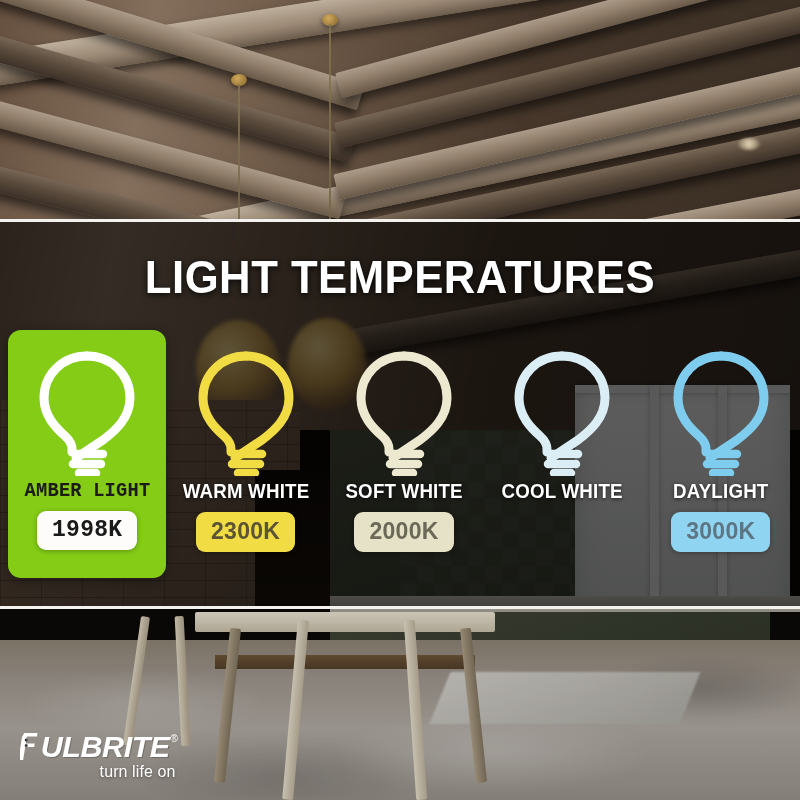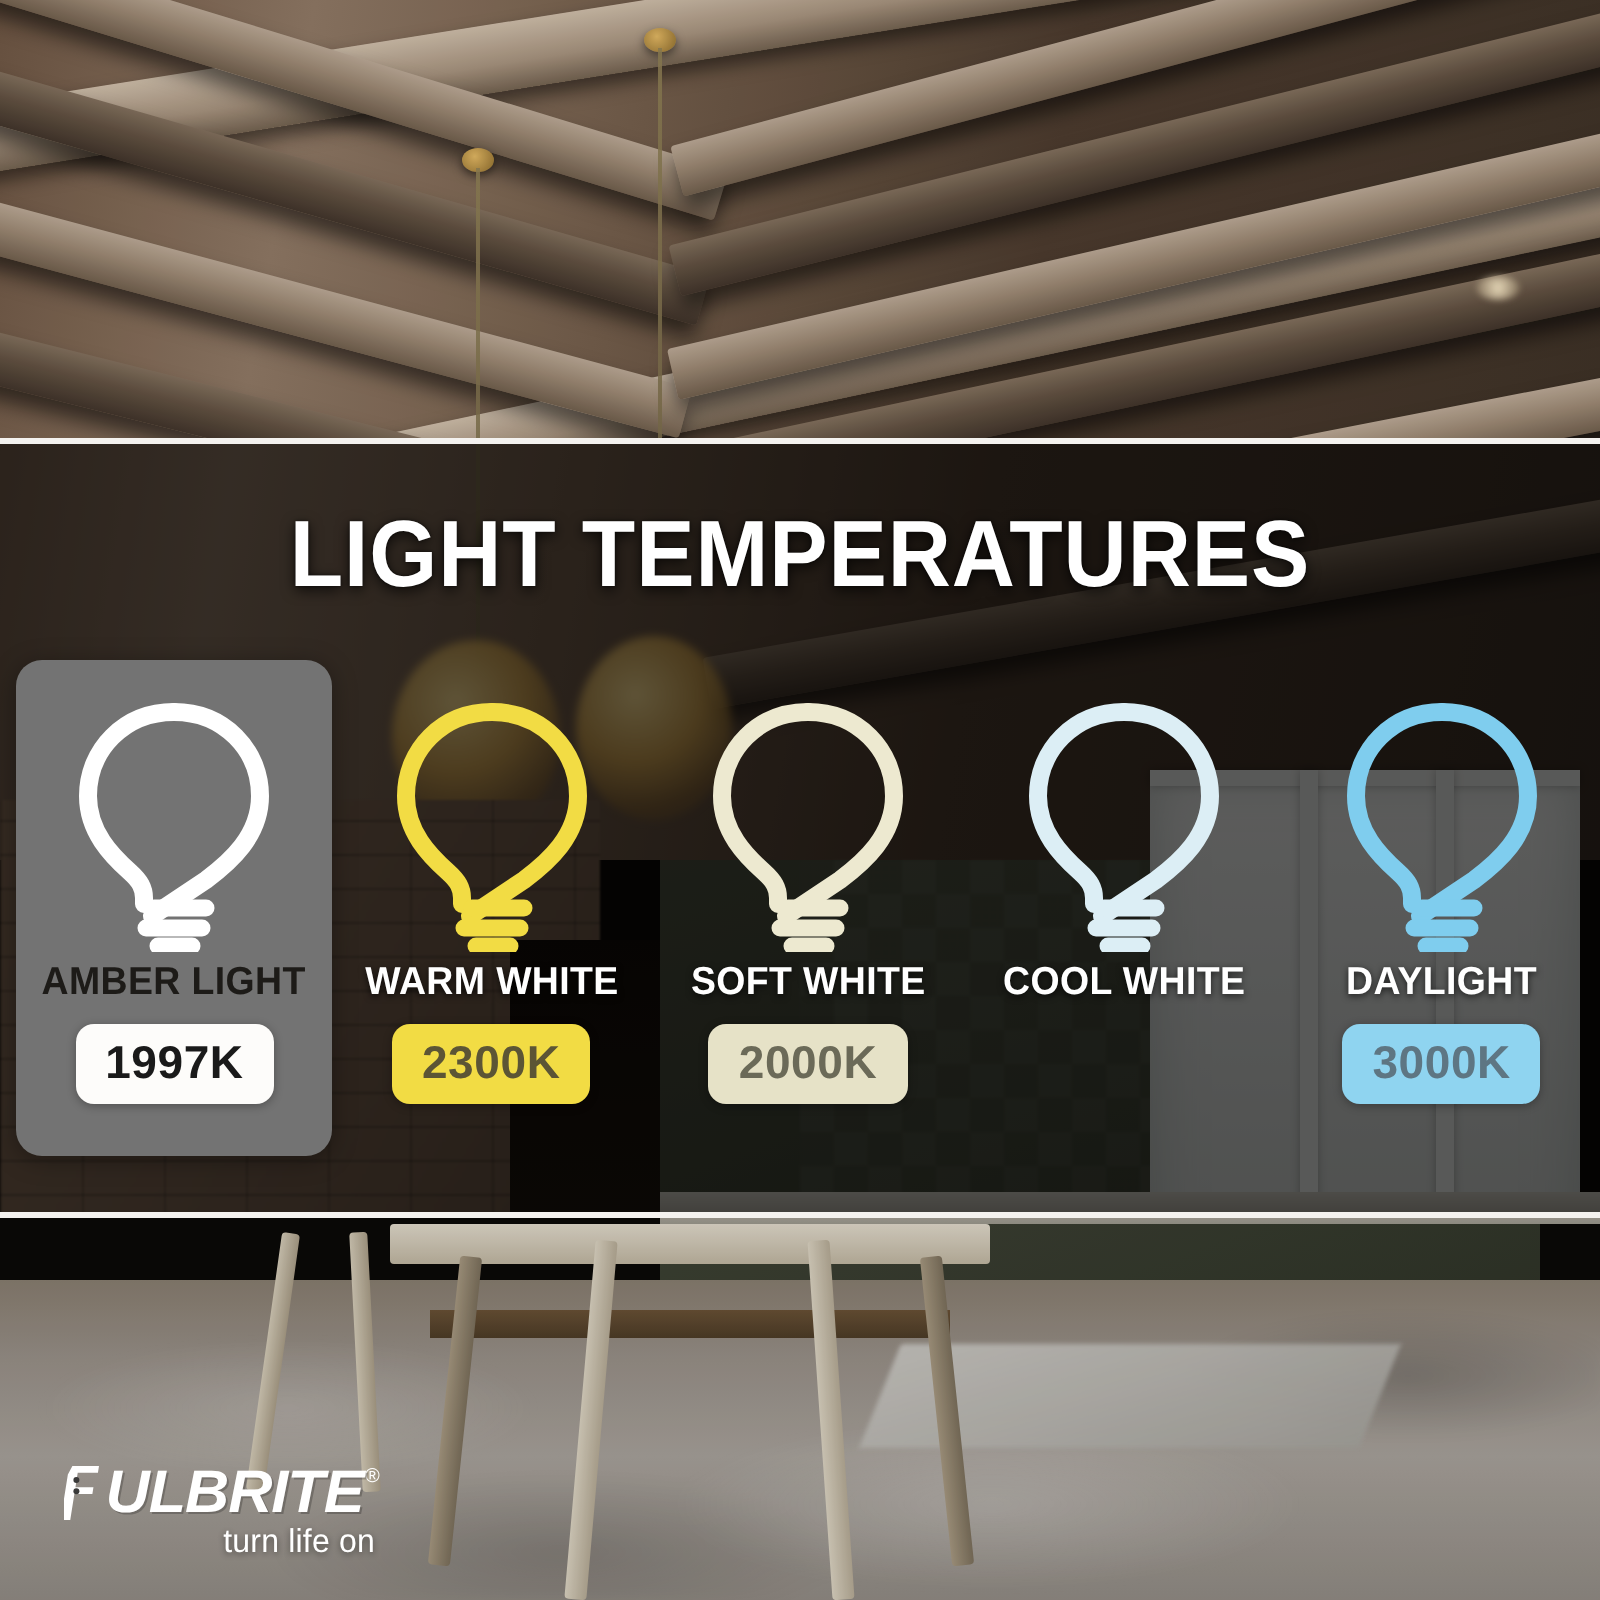--- a/index.html
+++ b/index.html
@@ -224,21 +224,21 @@
     min-width:96px; padding:6px 15px 7px;
     border-radius:9px;
     font-size:23px; font-weight:bold;
     letter-spacing:.3px;
     text-align:center;
     box-shadow:0 1px 5px rgba(0,0,0,.3);
   }
 
   
   .logo-block {
-    position:absolute; left:32px; top:733px;
+    position:absolute; left:20px; top:733px;
     z-index:9; color:#fff;
   }
   .logo-row { display:flex; align-items:flex-start; }
   .logo-mark {
     width:21px; height:27px; margin-right:1px; position:relative;
   }
   .logo-mark svg { width:21px; height:27px; display:block; }
   .logo-word {
     font-size:30px; font-weight:bold; line-height:27px;
     font-style:italic; letter-spacing:-.5px;
@@ -345,21 +345,21 @@
       <div class="stool" style="left:178px;top:616px;height:130px;transform:rotate(-3deg);"></div>
       <div class="band-shade"></div>
     </div>
   </div>
 
   <div class="overlay">
 
     <div class="title">LIGHT TEMPERATURES</div>
 
     <div class="cards" id="cards">
-        <div class="card highlight" style="background: #737373;">
+        <div class="card highlight" style="background: #84cc16; font-family: Liberation Mono, monospace;">
           <div class="bulb-wrap">
 <svg viewBox="0 0 112 128" xmlns="http://www.w3.org/2000/svg">
   <g fill="none" stroke="#FFFFFF" stroke-width="9" stroke-linecap="round" stroke-linejoin="round">
     <path d="M56 8
              C 31 8, 13 27, 13 50
              C 13 68, 25 80, 34 88
              C 39 92.5, 41 96, 41 101
              L 41 104"></path>
     <path d="M56 8
              C 81 8, 99 27, 99 50
@@ -367,21 +367,21 @@
              L 45 110"></path>
   </g>
   <g fill="none" stroke="#FFFFFF" stroke-width="8.5" stroke-linecap="round">
     <line x1="46" y1="106" x2="72" y2="106"></line>
     <line x1="42" y1="116" x2="70" y2="116"></line>
     <line x1="48" y1="125" x2="65" y2="125"></line>
   </g>
 </svg>
           </div>
           <div class="card-label">AMBER LIGHT</div>
-          <div class="kelvin" style="background: rgb(253, 252, 250); color: rgb(26, 26, 26);">1997K</div>
+          <div class="kelvin" style="background: rgb(253, 252, 250); color: rgb(26, 26, 26);">1998K</div>
         </div>
         <div class="card">
           <div class="bulb-wrap">
 <svg viewBox="0 0 112 128" xmlns="http://www.w3.org/2000/svg">
   <g fill="none" stroke="#F2DC44" stroke-width="9" stroke-linecap="round" stroke-linejoin="round">
     <path d="M56 8
              C 31 8, 13 27, 13 50
              C 13 68, 25 80, 34 88
              C 39 92.5, 41 96, 41 101
              L 41 104"></path>

